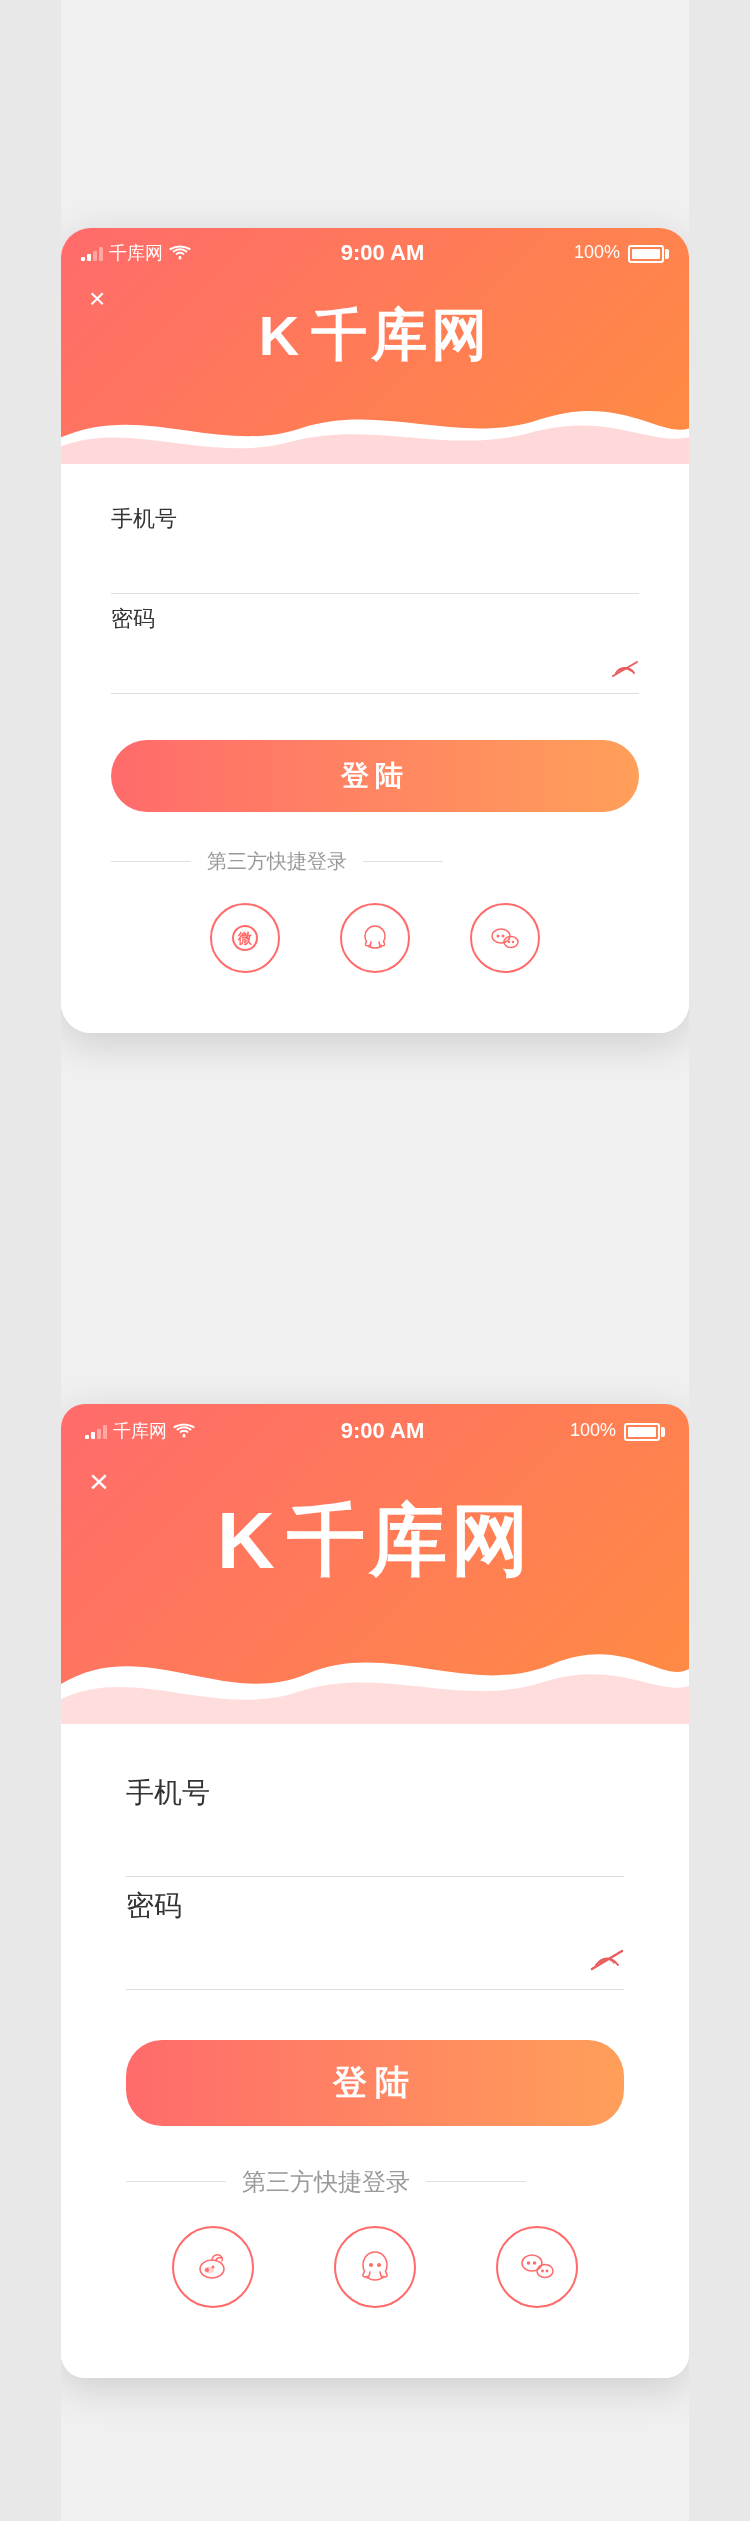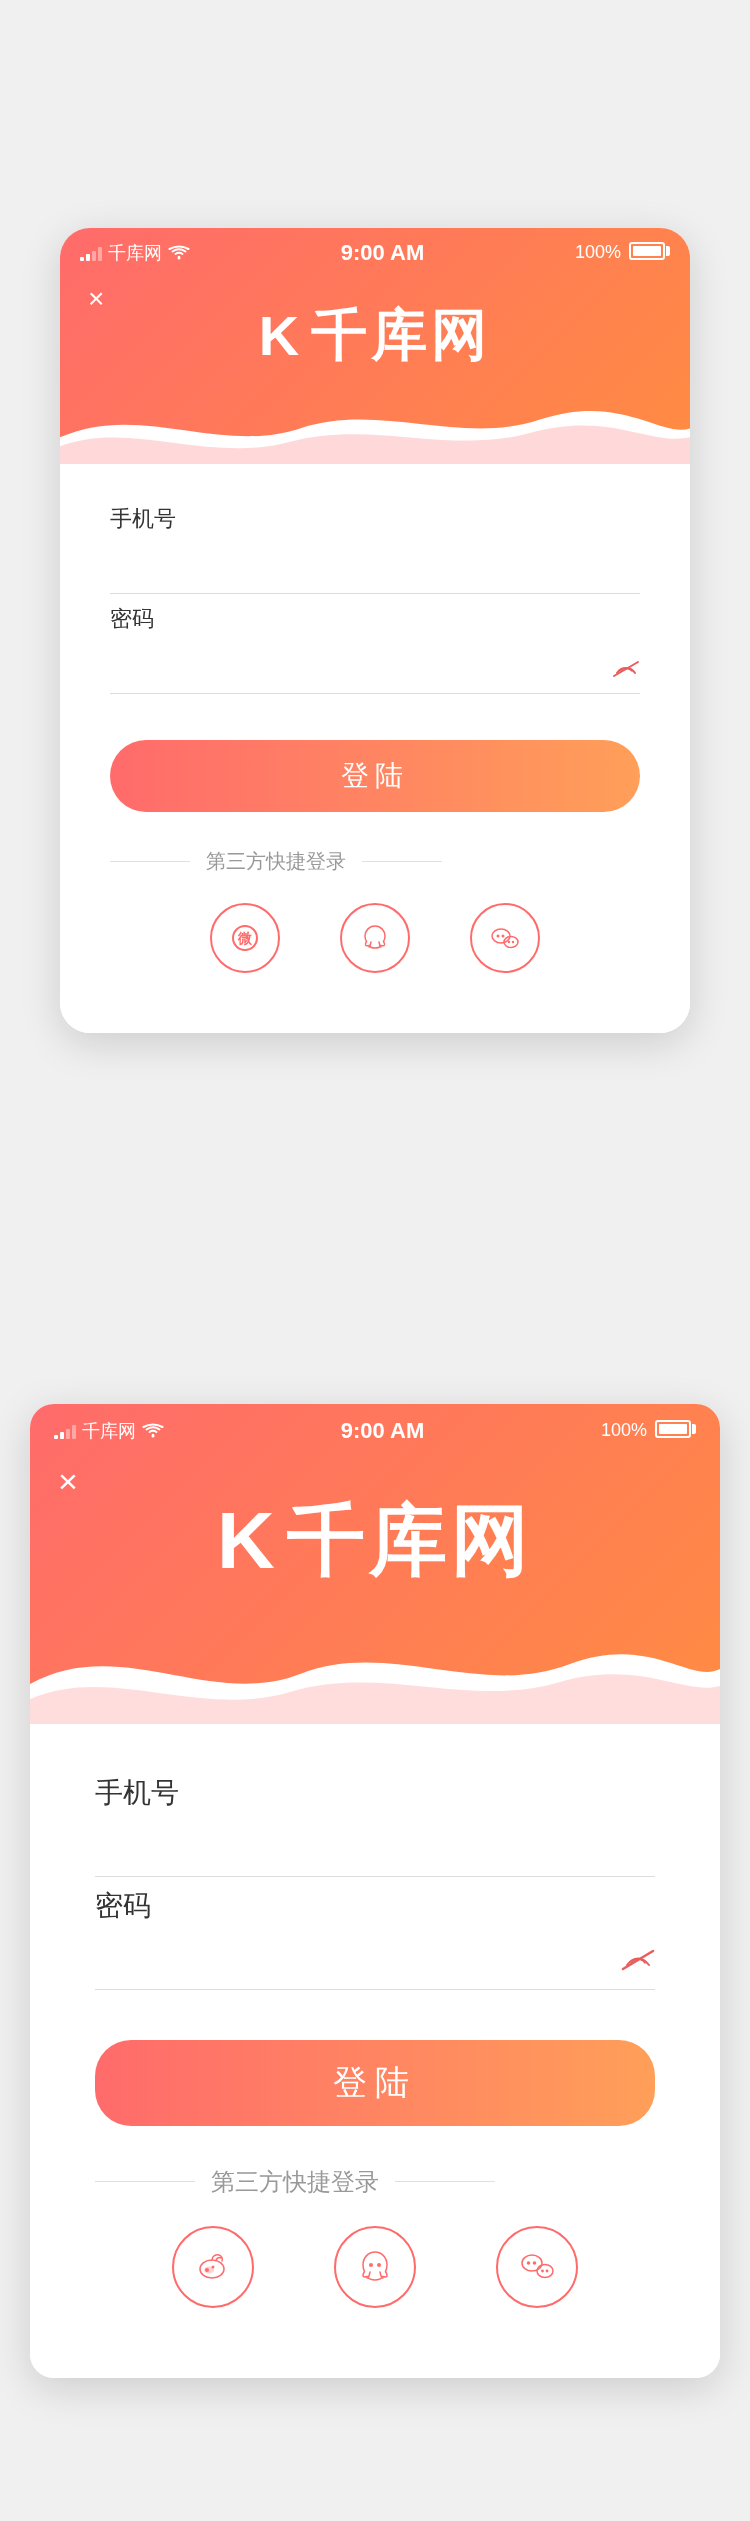--- a/index.html
+++ b/index.html
@@ -8,21 +8,21 @@
       background: #e8e8e8;
       font-family: -apple-system, 'PingFang SC', 'Microsoft YaHei', sans-serif;
       display: flex;
       flex-direction: column;
       align-items: center;
       gap: 0;
     }
 
     
     .screen {
-      width: 750px;
+      width: 628px;
       background: #f5f5f5;
       position: relative;
       overflow: hidden;
     }
 
     .screen-1 {
       height: 1260px;
       background: #f0f0f0;
       display: flex;
       align-items: center;
@@ -66,21 +66,21 @@
       font-size: 20px;
       color: white;
     }
     .status-center {
       font-size: 22px;
       color: white;
       font-weight: 600;
     }
     .status-right {
       display: flex;
-      align-items: flex-start;
+      align-items: flex-end;
       gap: 8px;
       font-size: 20px;
       color: white;
     }
     .battery-icon {
       display: flex;
       align-items: center;
     }
     .battery-body {
       width: 36px;
@@ -199,21 +199,21 @@
     }
 
     .login-btn {
       width: 100%;
       height: 72px;
       background: linear-gradient(90deg, #ff6b6b 0%, #ff9f59 100%);
       border: none;
       border-radius: 36px;
       color: white;
       font-size: 28px;
-      font-weight: 400;
+      font-weight: 700;
       cursor: pointer;
       margin-top: 36px;
       margin-bottom: 36px;
       letter-spacing: 6px;
     }
 
     .third-party {
       text-align: center;
     }
 

